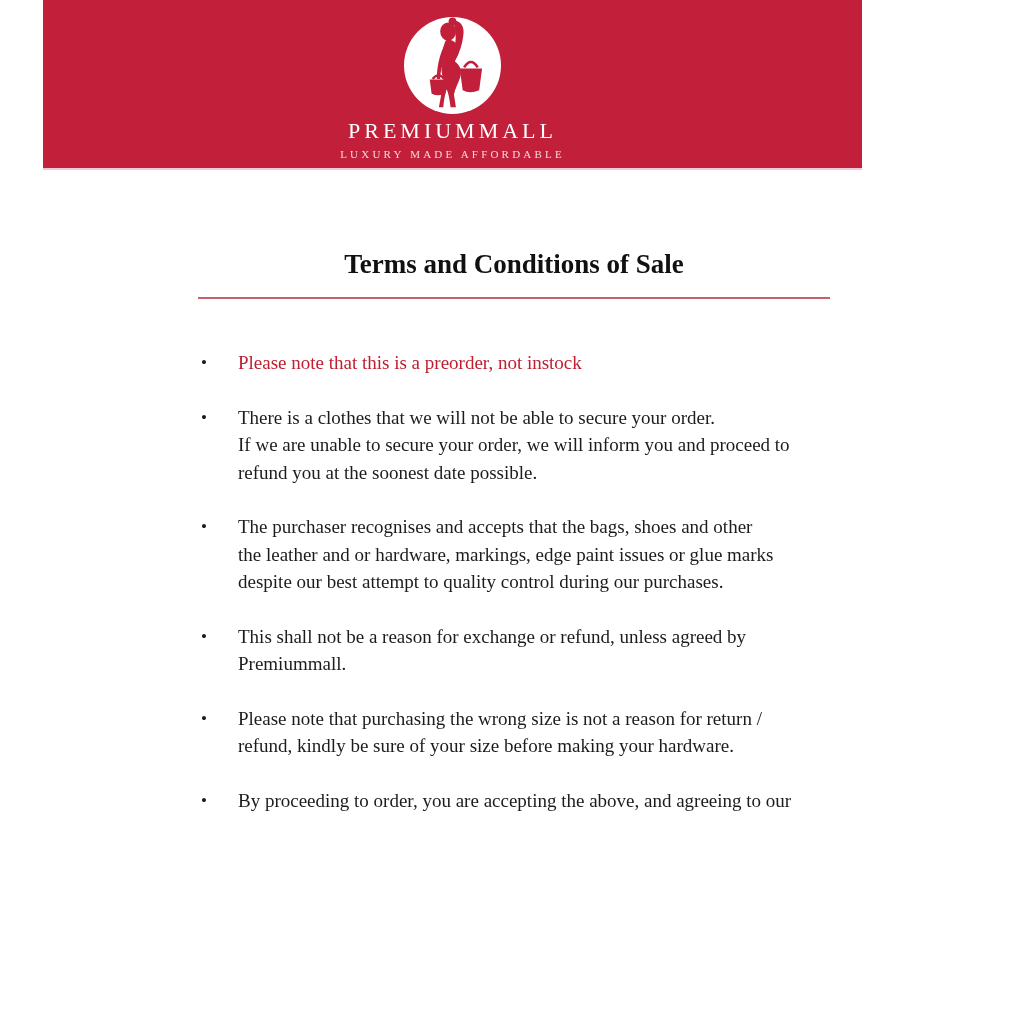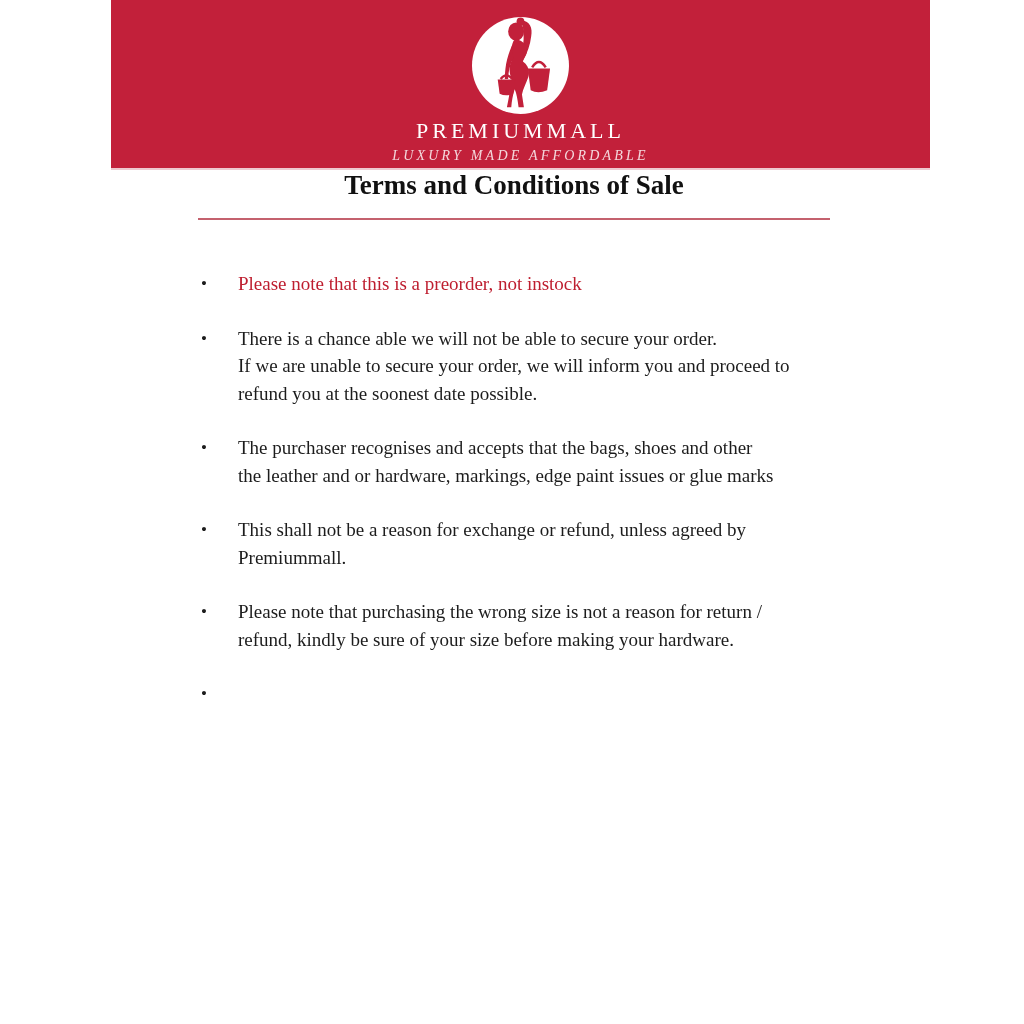--- a/index.html
+++ b/index.html
@@ -7,21 +7,21 @@
   body { font-family:"Liberation Serif", serif; }
 
   :root {
     --banner-red:#c2203a;
     --accent-red:#be1e2f;
     --divider-red:#c4616e;
     --ink:#1c1c1c;
   }
 
   .banner {
-    margin-left:111px;
+    margin-left:43px;
     width:819px;
     height:170px;
     background:var(--banner-red);
     border-bottom:2px solid #eec9cf;
     display:flex;
     flex-direction:column;
     align-items:center;
   }
   .logo-circle {
     width:97px; height:97px;
@@ -34,29 +34,29 @@
   .logo-circle svg { color:var(--banner-red); display:block; }
   .brand-name {
     color:#ffffff;
     font-size:22px;
     letter-spacing:4px;
     margin-top:4px;
     white-space:nowrap;
   }
   .brand-tagline {
     color:rgba(255,255,255,0.82);
-    font-size:14px;
+    font-size:11px;
     letter-spacing:3.2px;
     margin-top:4px;
     white-space:nowrap;
-    font-style:italic;
   }
 
   .content { width:632px; margin-left:198px; }
   .page-title {
+    margin-top:79px;
     text-align:center;
     font-weight:bold;
     font-size:27px;
     color:#111111;
     white-space:nowrap;
   }
   .title-divider {
     border:none;
     border-top:2px solid var(--divider-red);
     margin-top:17px;
@@ -122,45 +122,47 @@
   <section class="terms-list">
       <div class="term">
         <span class="dot">•</span>
         <div class="term-body">
           <div class="line red-bold">Please note that this is a preorder, not instock</div>
         </div>
       </div>
       <div class="term">
         <span class="dot">•</span>
         <div class="term-body">
-          <div class="line">There is a chance able we will not be able to secure your order.</div>
+          <div class="line">There is a clothes that we will not be able to secure your order.</div>
           <div class="line">If we are unable to secure your order, we will inform you and proceed to</div>
           <div class="line">refund you at the soonest date possible.</div>
         </div>
       </div>
       <div class="term">
         <span class="dot">•</span>
         <div class="term-body">
           <div class="line">The purchaser recognises and accepts that the bags, shoes and other</div>
           <div class="line">the leather and or hardware, markings, edge paint issues or glue marks</div>
+          <div class="line">despite our best attempt to quality control during our purchases.</div>
         </div>
       </div>
       <div class="term">
         <span class="dot">•</span>
         <div class="term-body">
           <div class="line">This shall not be a reason for exchange or refund, unless agreed by</div>
           <div class="line">Premiummall.</div>
         </div>
       </div>
       <div class="term">
         <span class="dot">•</span>
         <div class="term-body">
           <div class="line">Please note that purchasing the wrong size is not a reason for return /</div>
           <div class="line">refund, kindly be sure of your size before making your hardware.</div>
         </div>
       </div>
       <div class="term">
         <span class="dot">•</span>
         <div class="term-body">
+          <div class="line">By proceeding to order, you are accepting the above, and agreeing to our</div>
         </div>
       </div>
     </section>
 </main>
 
 </body></html>

